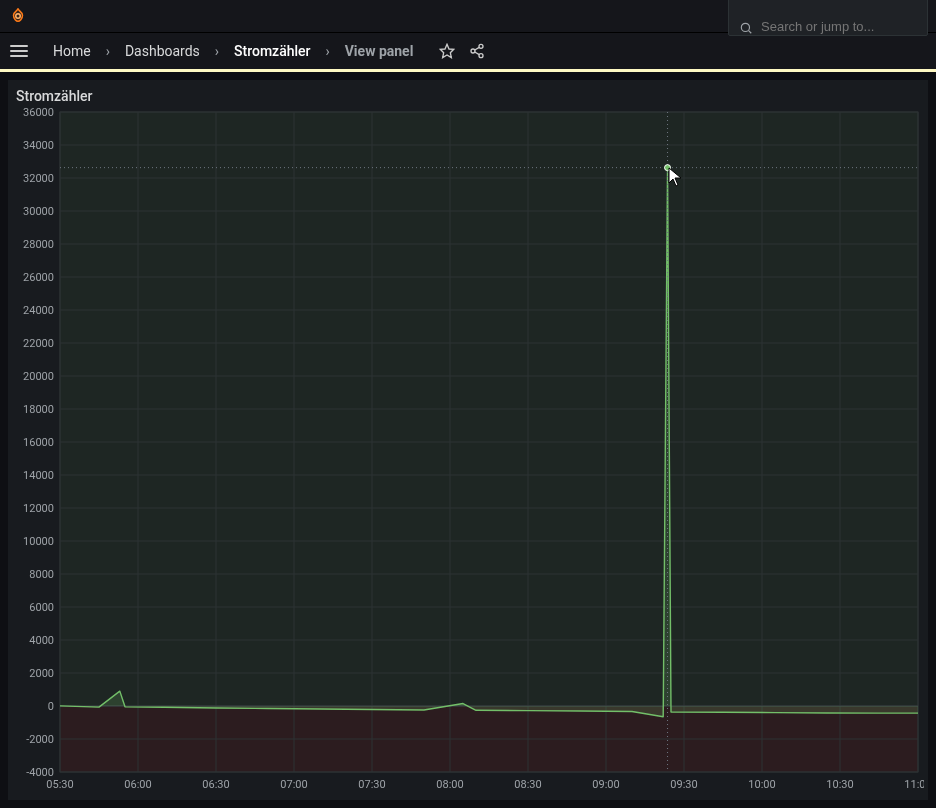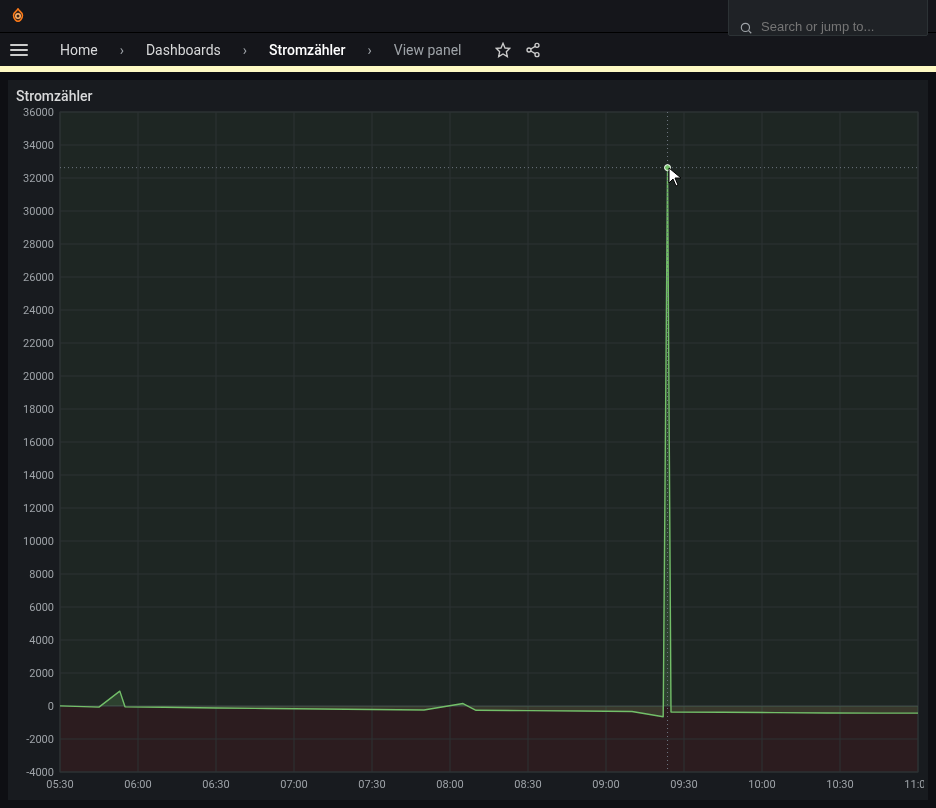--- a/index.html
+++ b/index.html
@@ -20,26 +20,26 @@
   *{box-sizing:border-box;}
   html,body{margin:0;padding:0;background:var(--bg);font-family:-apple-system,Segoe UI,Roboto,Helvetica,Arial,sans-serif;color:var(--text);width:936px;height:808px;overflow:hidden;}
   
   .topbar{height:32px;display:flex;align-items:center;justify-content:space-between;padding:0 8px;background:var(--header);}
   .logo{width:20px;height:20px;display:flex;align-items:center;justify-content:center;color:var(--accent);}
   .logo svg{width:18px;height:18px;}
   .search-box{display:flex;align-items:flex-end;background:#1f2226;border:1px solid #2c3235;border-radius:2px;height:40px;padding:0 10px;min-width:200px;}
   .search-box .icon{margin-right:6px;color:#9ea3a8;display:flex;}
   .search-box input{border:0;background:transparent;color:var(--text);outline:none;font-size:13px;width:150px;}
   
-  .subnav{height:40px;display:flex;align-items:center;gap:14px;padding:0 10px;background:var(--header);border-top:1px solid #000;border-bottom:6px solid #fef9c3;}
+  .subnav{height:40px;display:flex;align-items:center;gap:7px;padding:0 10px;background:var(--header);border-top:1px solid #000;border-bottom:3px solid #fef9c3;}
   .burger{width:24px;height:24px;display:flex;flex-direction:column;justify-content:center;gap:3px;margin-right:10px;cursor:pointer;}
   .burger span{display:block;height:2px;background:#ccc;border-radius:1px;width:18px;}
   .crumb{font-size:14px;color:var(--text-soft);padding:2px 2px;cursor:pointer;}
   .crumb.active{color:#fff;font-weight:500;}
-  .crumb.muted{color:var(--text-dim);}
+  .crumb.muted{color:var(--text-dim);font-weight:bold;}
   .sep{color:var(--text-dim);margin:0 6px;user-select:none;font-size:14px;}
   .nav-icons{display:flex;gap:12px;margin-left:16px;}
   .nav-icon{width:18px;height:18px;color:#ccc;display:flex;align-items:center;justify-content:center;cursor:pointer;}
   
   .panel-wrap{padding:8px;background:#0e0f13;height:calc(808px - 72px);}
   .panel{background:var(--panel2);height:100%;display:flex;flex-direction:column;}
   .panel-title{font-size:14px;font-weight:500;color:var(--text-soft);padding:8px 8px 0 8px;}
   .chart-zone{flex:1;position:relative;margin:4px 4px 4px 4px;}
   svg.chart{position:absolute;inset:0;}
   .tooltip{

